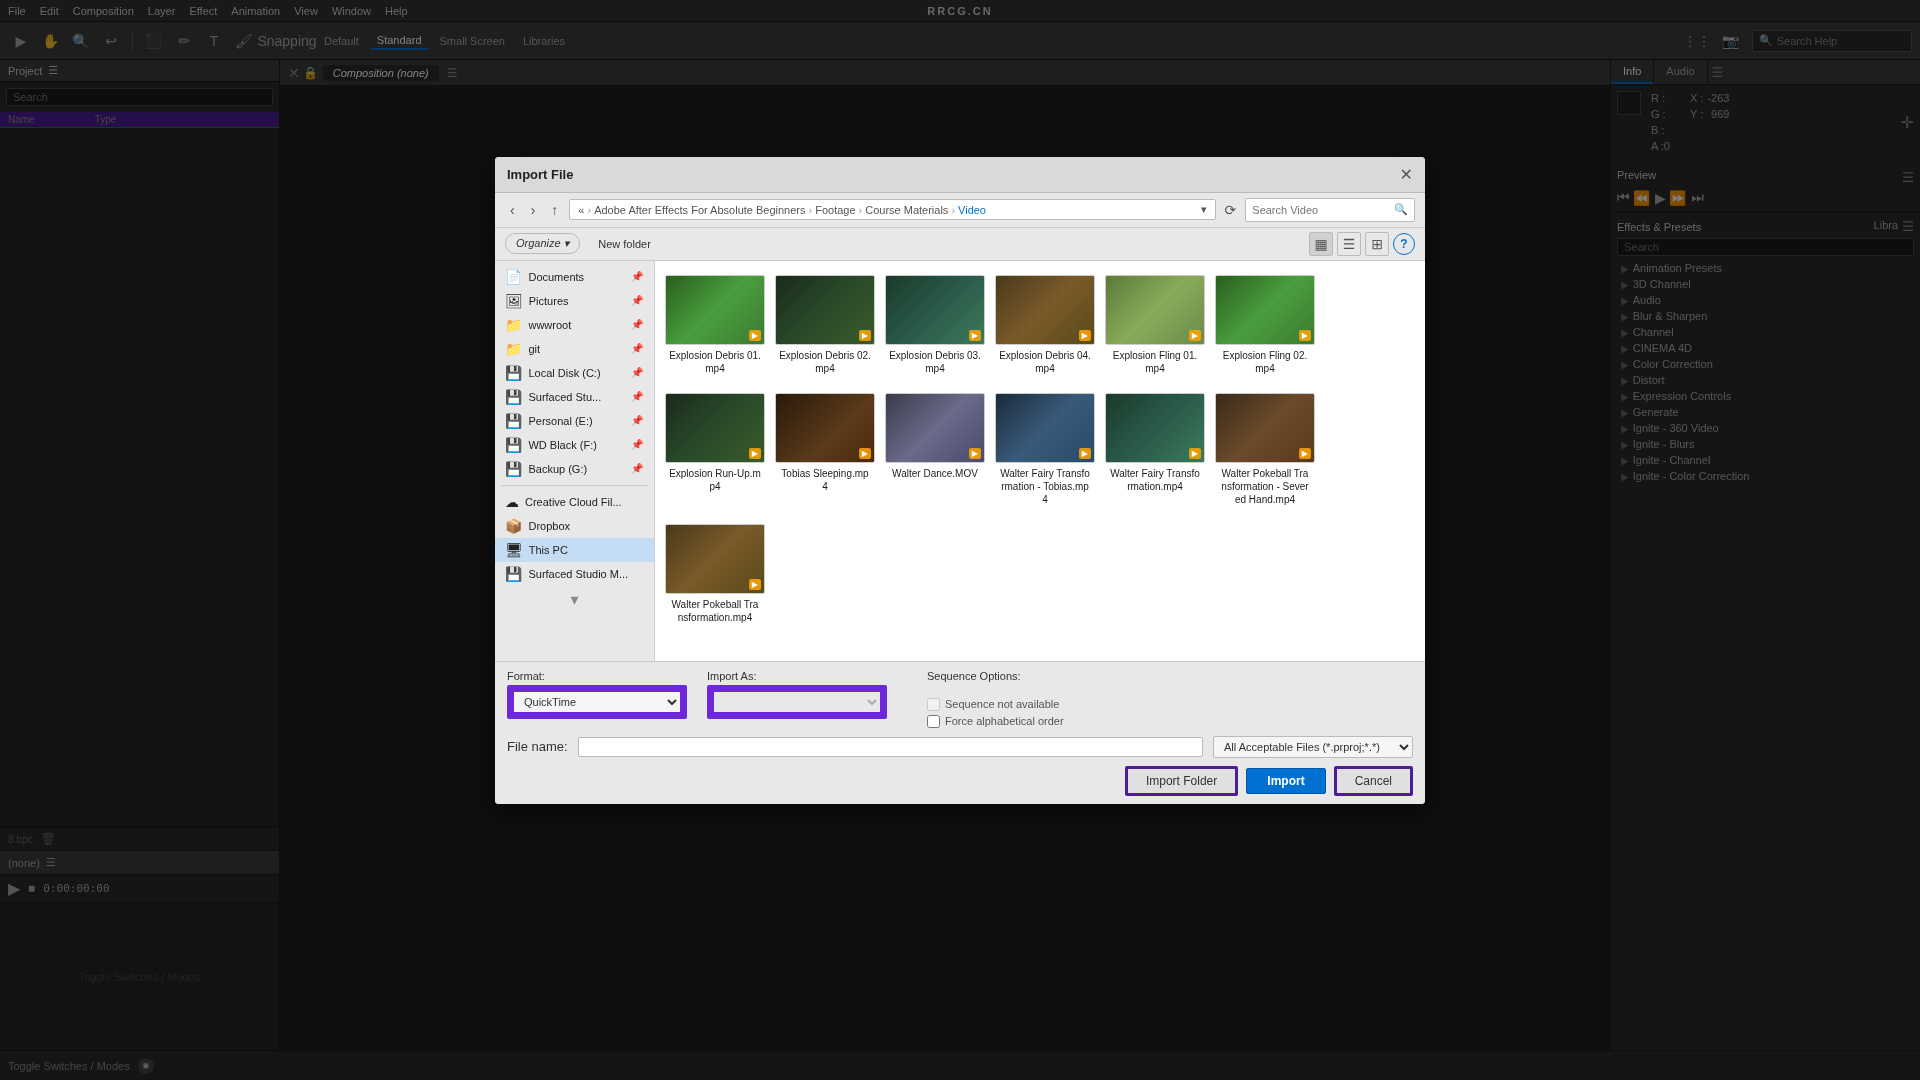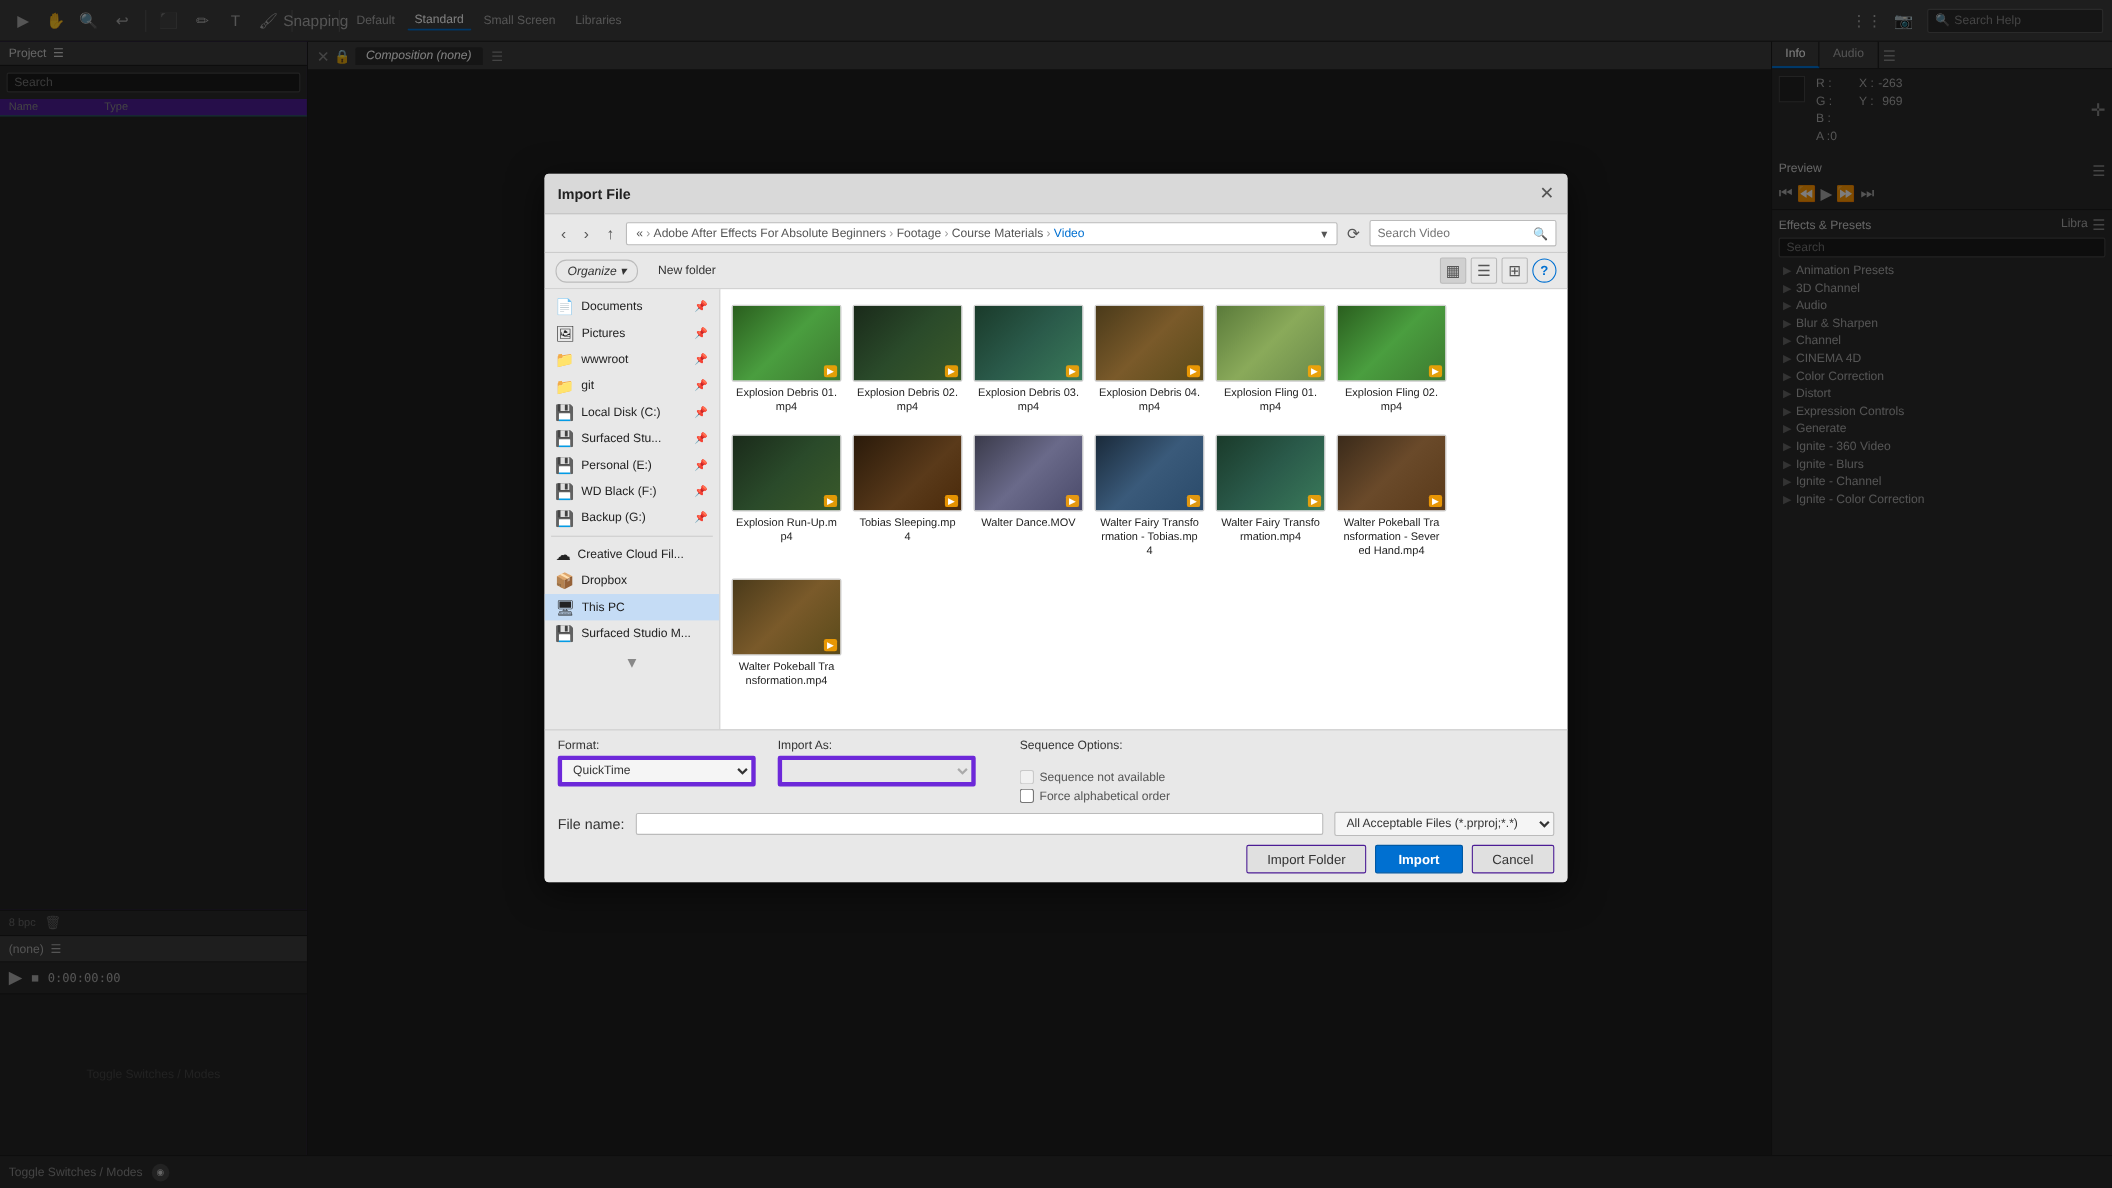--- a/index.html
+++ b/index.html
@@ -531,21 +531,21 @@
       margin-bottom: 8px;
       align-items: flex-start;
     }
     .footer-label {
       font-size: 11px;
       color: #333;
       margin-bottom: 3px;
     }
     .footer-select {
       background: #f5f5f5;
-      border: 4px solid #6d28d9;
+      border: 7px solid #6d28d9;
       border-radius: 2px;
       padding: 3px 6px;
       font-size: 11px;
       color: #333;
       min-width: 180px;
       cursor: pointer;
     }
     .footer-checkbox-row {
       display: flex;
       flex-direction: column;
@@ -594,21 +594,21 @@
     }
     .footer-action-row {
       display: flex;
       justify-content: flex-end;
       gap: 8px;
       align-items: center;
     }
     .btn-secondary {
       padding: 5px 18px;
       background: #e0e0e0;
-      border: 1px solid #4c1d95;
+      border: 3px solid #4c1d95;
       border-radius: 2px;
       font-size: 12px;
       color: #333;
       cursor: pointer;
     }
     .btn-primary {
       padding: 5px 20px;
       background: #0070d1;
       border: 1px solid #0058a3;
       border-radius: 2px;
@@ -723,20 +723,32 @@
     }
   </style>
 </head>
 <body>
 
 <div class="ae-bg"></div>
 <div class="rrcg-watermark">RRCG.CN</div>
 
 <div class="app-wrapper">
 
+  <div class="menu-bar">
+    <span>File</span>
+    <span>Edit</span>
+    <span>Composition</span>
+    <span>Layer</span>
+    <span>Effect</span>
+    <span>Animation</span>
+    <span>View</span>
+    <span>Window</span>
+    <span>Help</span>
+    <span class="app-title">RRCG.CN</span>
+  </div>
 
   <div class="toolbar">
     <button class="toolbar-btn" title="Select">▶</button>
     <button class="toolbar-btn" title="Hand">✋</button>
     <button class="toolbar-btn" title="Zoom">🔍</button>
     <button class="toolbar-btn" title="Undo">↩</button>
     <div class="toolbar-sep"></div>
     <button class="toolbar-btn" title="Mask">⬛</button>
     <button class="toolbar-btn" title="Pen">✏</button>
     <button class="toolbar-btn" title="Text">T</button>

